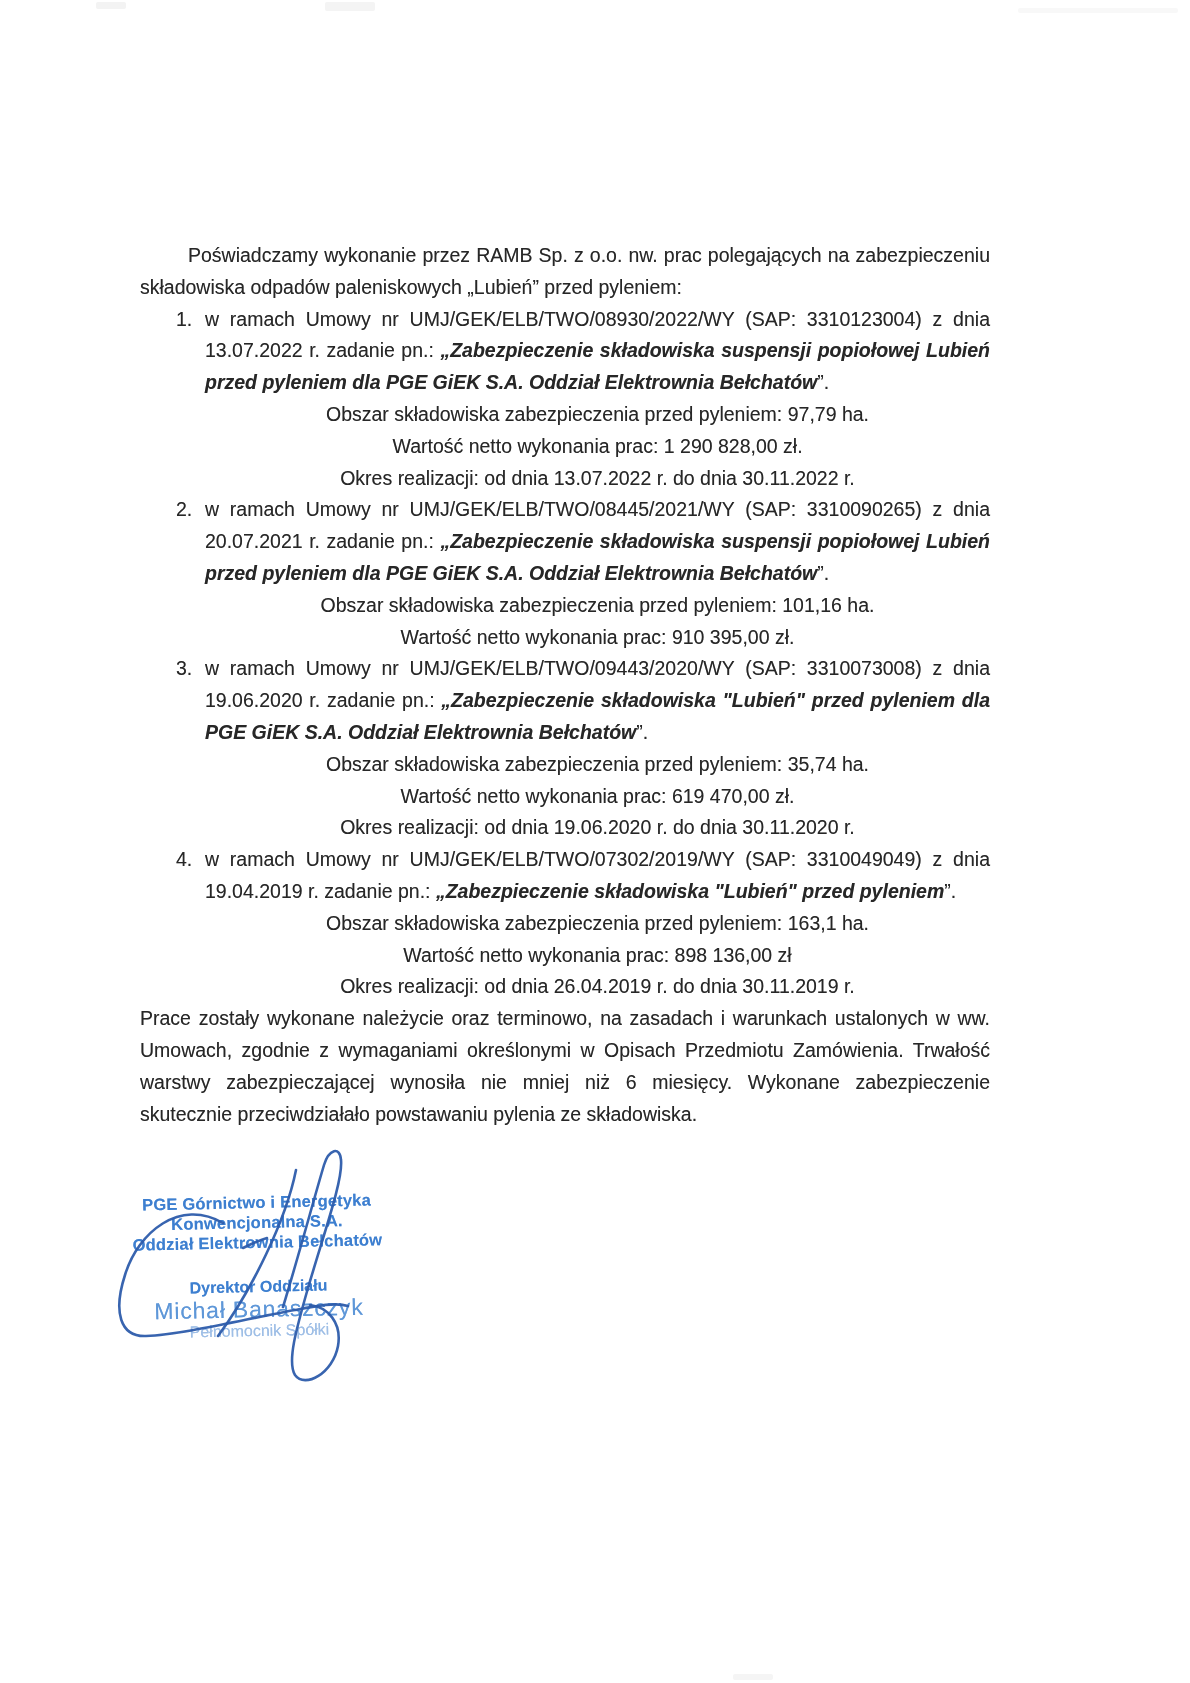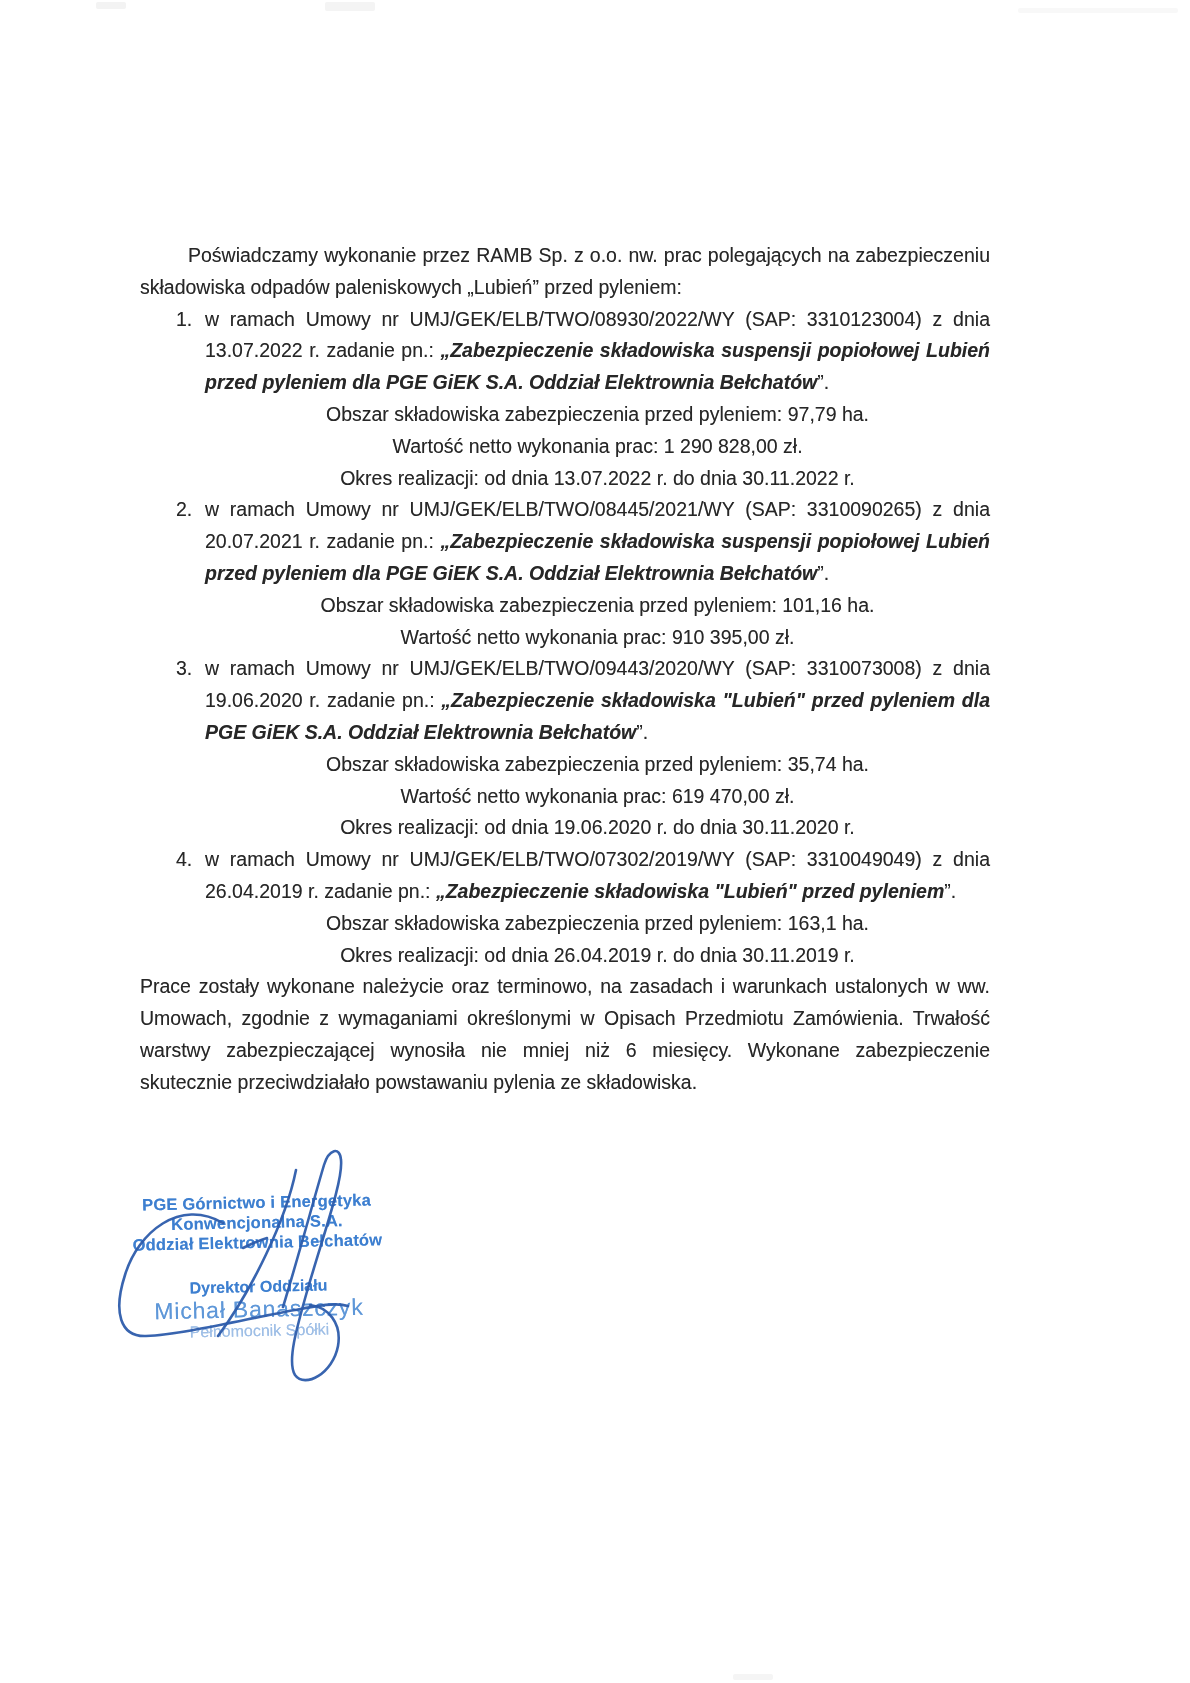--- a/index.html
+++ b/index.html
@@ -86,22 +86,23 @@
     <div class="item">
       <span class="item-num">3.</span>
       <p class="lead"><span>w ramach Umowy nr UMJ/GEK/ELB/TWO/09443/2020/WY (SAP: 3310073008) z dnia 19.06.2020 r. zadanie pn.: </span><span class="title">„Zabezpieczenie składowiska "Lubień" przed pyleniem dla PGE GiEK S.A. Oddział Elektrownia Bełchatów</span><span>”.</span></p>
       <p class="subline">Obszar składowiska zabezpieczenia przed pyleniem: 35,74 ha.</p>
       <p class="subline">Wartość netto wykonania prac: 619 470,00 zł.</p>
       <p class="subline">Okres realizacji: od dnia 19.06.2020 r. do dnia 30.11.2020 r.</p>
     </div>
 
     <div class="item">
       <span class="item-num">4.</span>
-      <p class="lead"><span>w ramach Umowy nr UMJ/GEK/ELB/TWO/07302/2019/WY (SAP: 3310049049) z dnia 26.04.2019 r. zadanie pn.: </span><span class="title">„Zabezpieczenie składowiska "Lubień" przed pyleniem</span><span>”.</span></p>
+      <p class="lead"><span>w ramach Umowy nr UMJ/GEK/ELB/TWO/07302/2019/WY (SAP: 3310049049) z dnia 19.04.2019 r. zadanie pn.: </span><span class="title">„Zabezpieczenie składowiska "Lubień" przed pyleniem</span><span>”.</span></p>
       <p class="subline">Obszar składowiska zabezpieczenia przed pyleniem: 163,1 ha.</p>
+      <p class="subline">Wartość netto wykonania prac: 898 136,00 zł</p>
       <p class="subline">Okres realizacji: od dnia 26.04.2019 r. do dnia 30.11.2019 r.</p>
     </div>
 
     <p class="closing">Prace zostały wykonane należycie oraz terminowo, na zasadach i warunkach ustalonych w ww. Umowach, zgodnie z wymaganiami określonymi w Opisach Przedmiotu Zamówienia. Trwałość warstwy zabezpieczającej wynosiła nie mniej niż 6 miesięcy. Wykonane zabezpieczenie skutecznie przeciwdziałało powstawaniu pylenia ze składowiska.</p>
   </div>
 
   <div class="stamp">
     <div class="stamp-company">PGE Górnictwo i Energetyka Konwencjonalna S.A.</div>
     <div class="stamp-branch">Oddział Elektrownia Bełchatów</div>
     <div class="stamp-role">Dyrektor Oddziału</div>

